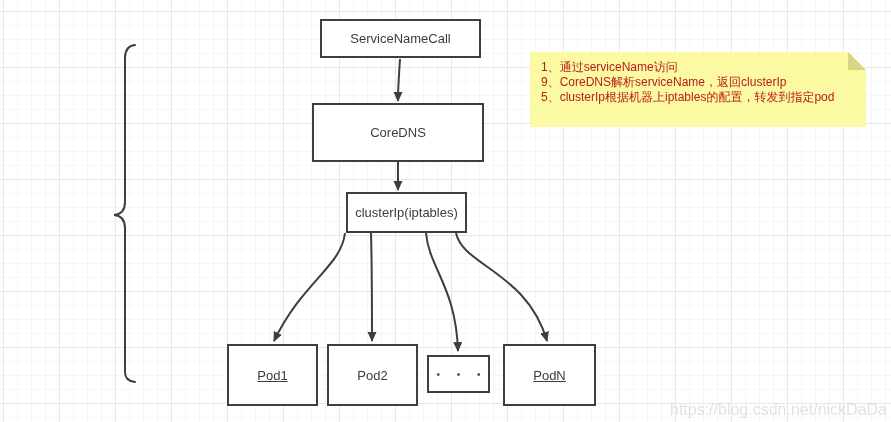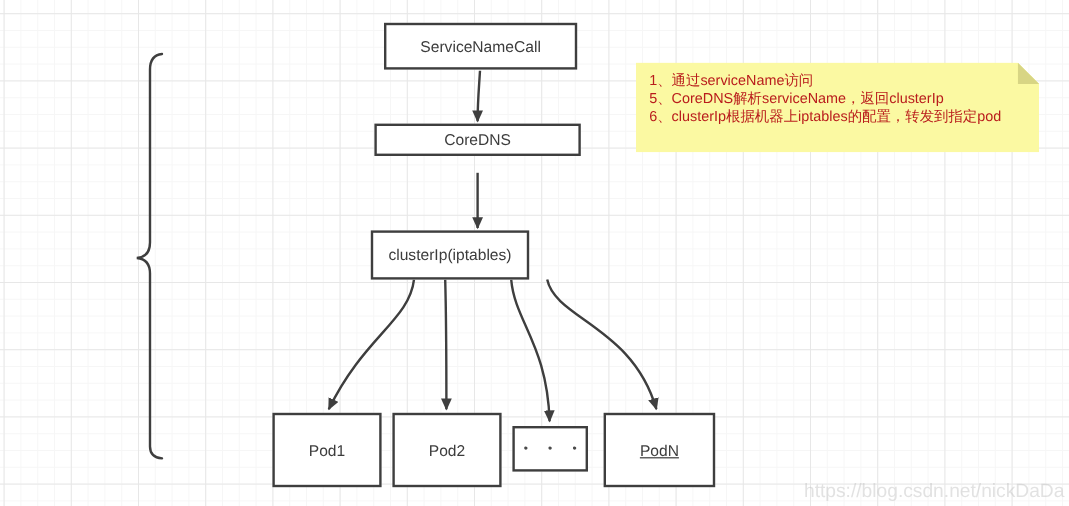--- a/index.html
+++ b/index.html
@@ -115,47 +115,47 @@
 
     <path d="M426,233 C429,268 456,287 458,351" fill="none" stroke="#3e3e3e" stroke-width="2" marker-end="url(#arrowhead)"></path>
 
     <path d="M456,233 C463,266 527,272 547,341" fill="none" stroke="#3e3e3e" stroke-width="2" marker-end="url(#arrowhead)"></path>
   </svg>
 
   <div class="node" style="left:320px; top:19px; width:161px; height:39px;">
     <span>ServiceNameCall</span>
   </div>
 
-  <div class="node" style="left:312px; top:103px; width:172px; height:27px;">
+  <div class="node" style="left:312px; top:103px; width:172px; height:59px;">
     <span>CoreDNS</span>
   </div>
 
-  <div class="node" style="left:309px; top:192px; width:132px; height:41px;justify-content:center;">
+  <div class="node" style="left:346px; top:192px; width:121px; height:41px;justify-content:center;">
     <span>clusterIp(iptables)</span>
   </div>
 
-  <div class="node" style="left:227px; top:344px; width:91px; height:62px;">
+  <div class="node" style="left:227px; top:344px; width:91px; height:62px;text-decoration:underline;">
     <span>Pod1</span>
   </div>
 
   <div class="node" style="left:327px; top:344px; width:91px; height:62px;">
     <span>Pod2</span>
   </div>
 
   <div class="node" style="left:427px; top:355px; width:63px; height:38px;">
     <span class="node-dots">• • •</span>
   </div>
 
   <div class="node" style="left:503px; top:344px; width:93px; height:62px;text-decoration:underline;">
     <span>PodN</span>
   </div>
 
 
   <div class="note">
     <div class="note-line">1、通过serviceName访问</div>
-    <div class="note-line">5、CoreDNS解析serviceName，返回clusterIp</div>
-    <div class="note-line">6、clusterIp根据机器上iptables的配置，转发到指定pod</div>
+    <div class="note-line">9、CoreDNS解析serviceName，返回clusterIp</div>
+    <div class="note-line">5、clusterIp根据机器上iptables的配置，转发到指定pod</div>
   </div>
   <div class="note-fold"></div>
 
   <div class="watermark">https://blog.csdn.net/nickDaDa</div>
 
 </div>
 
 </body></html>

